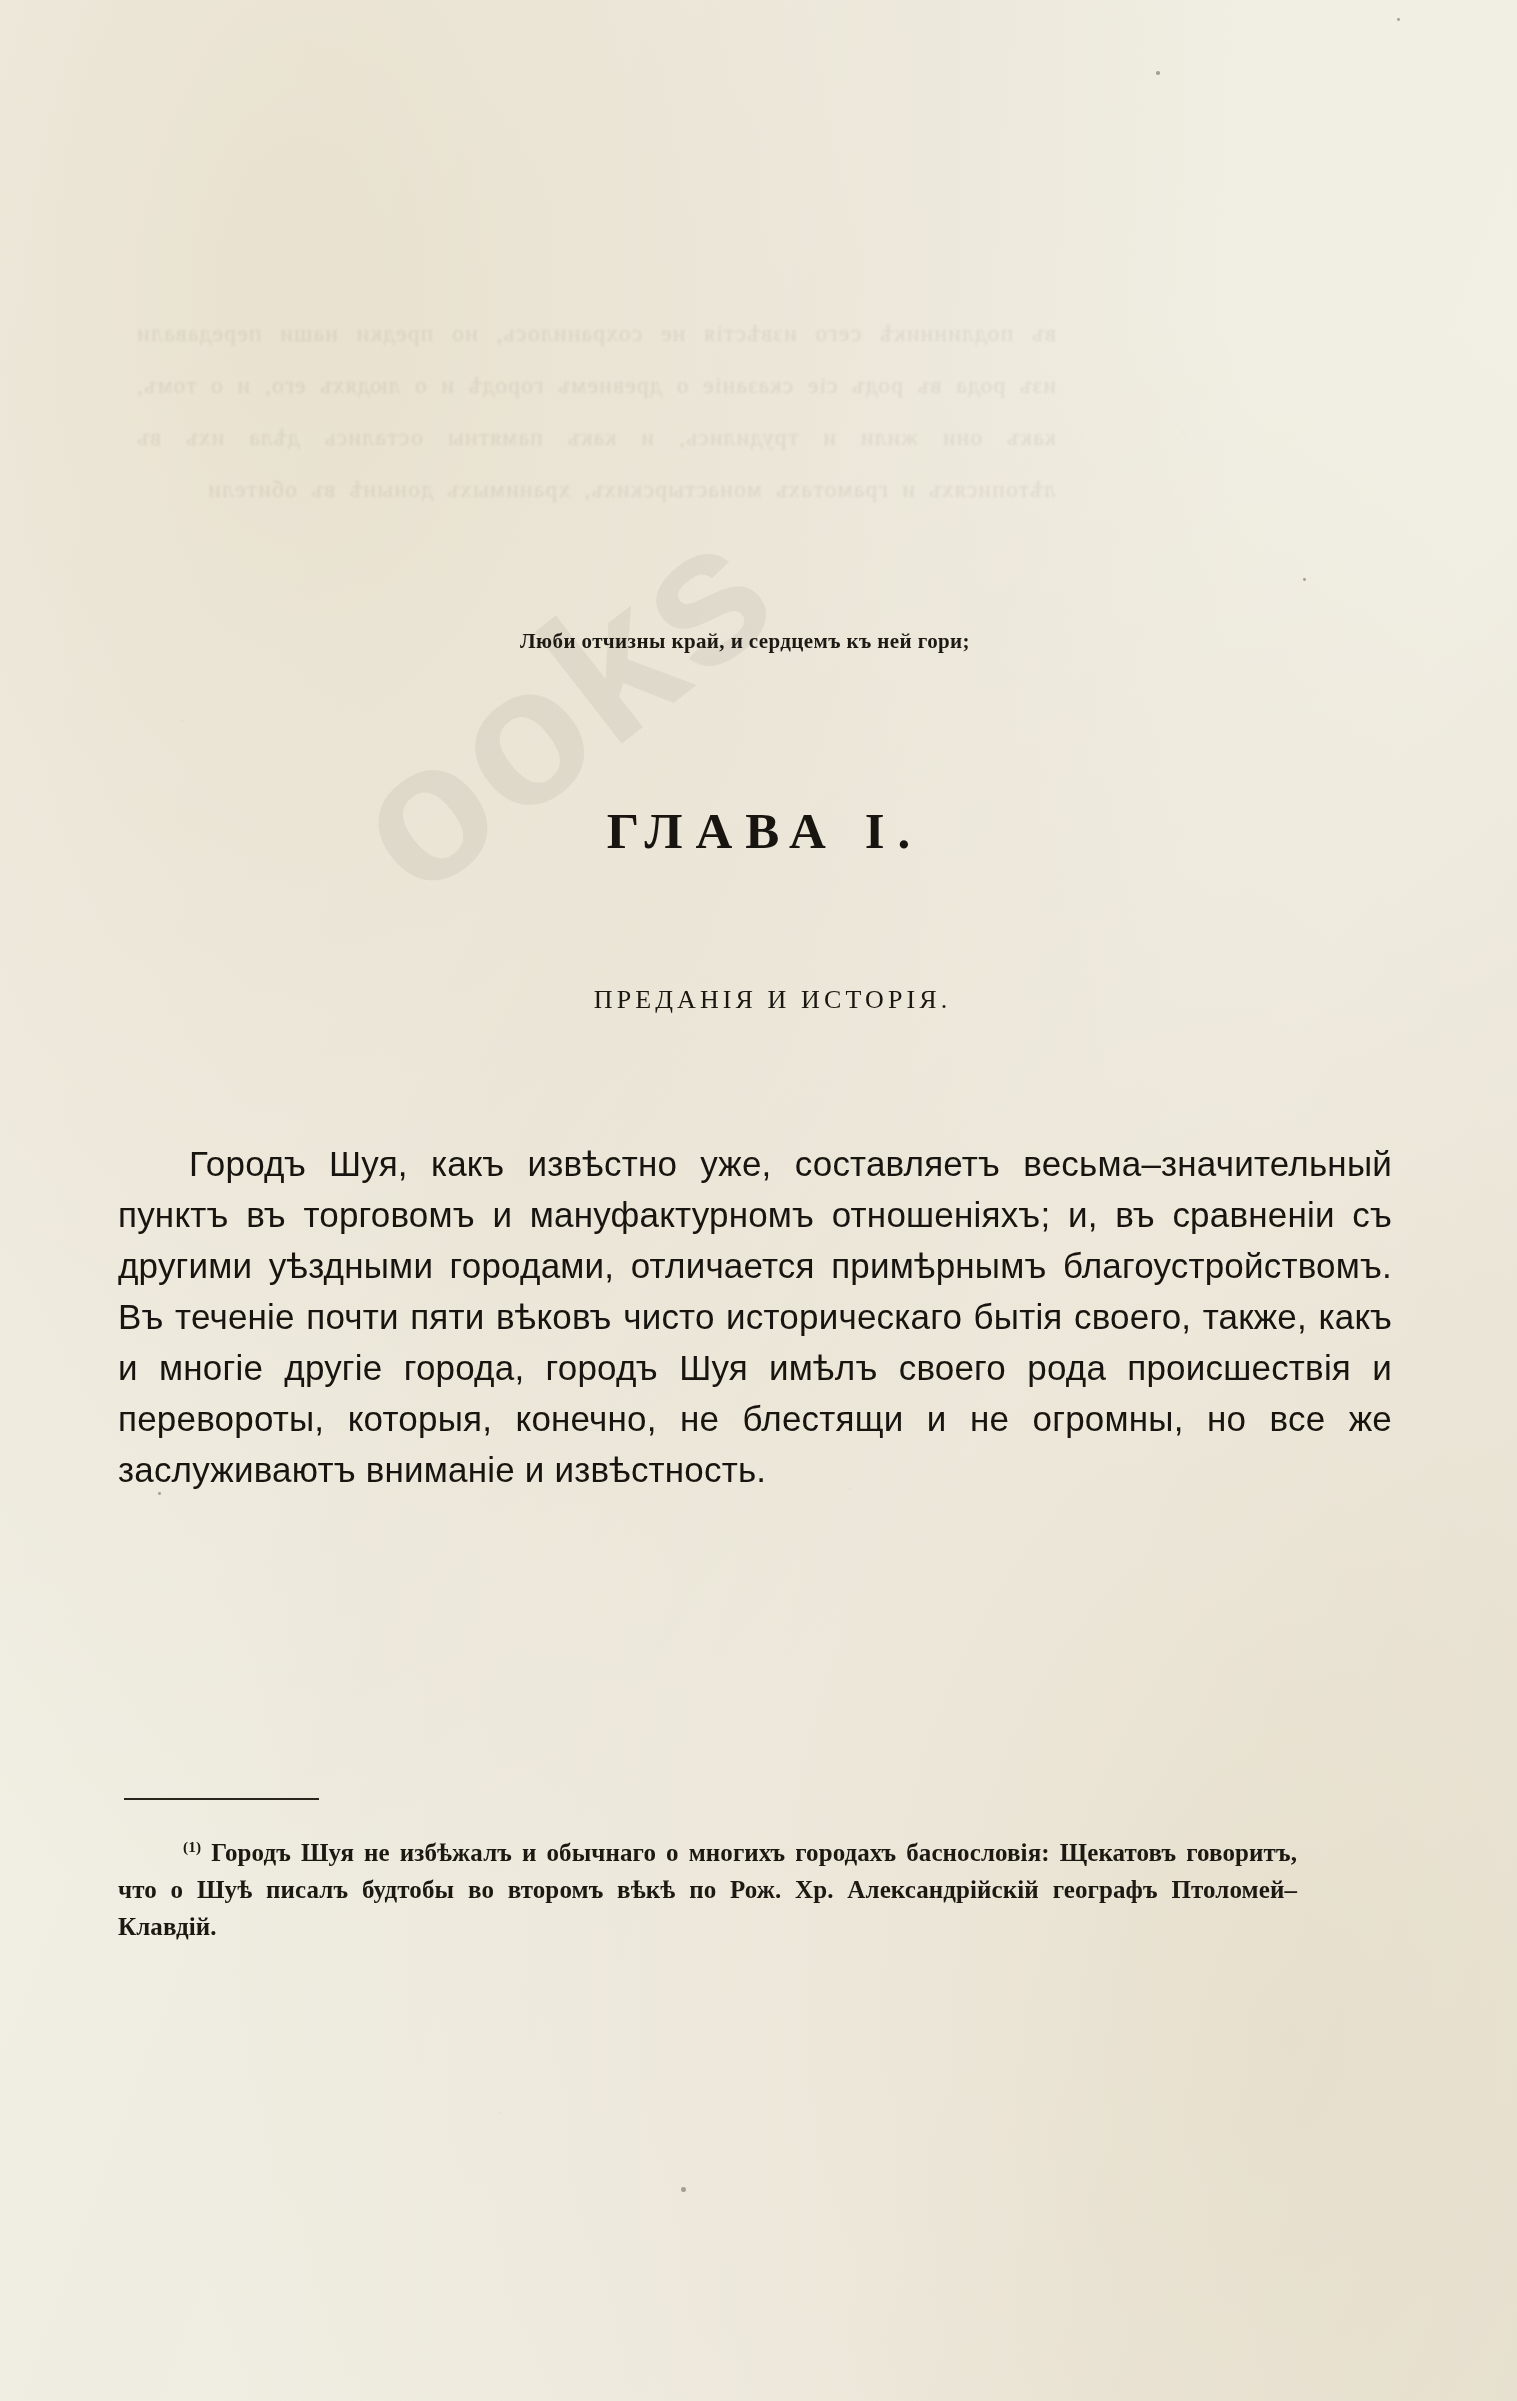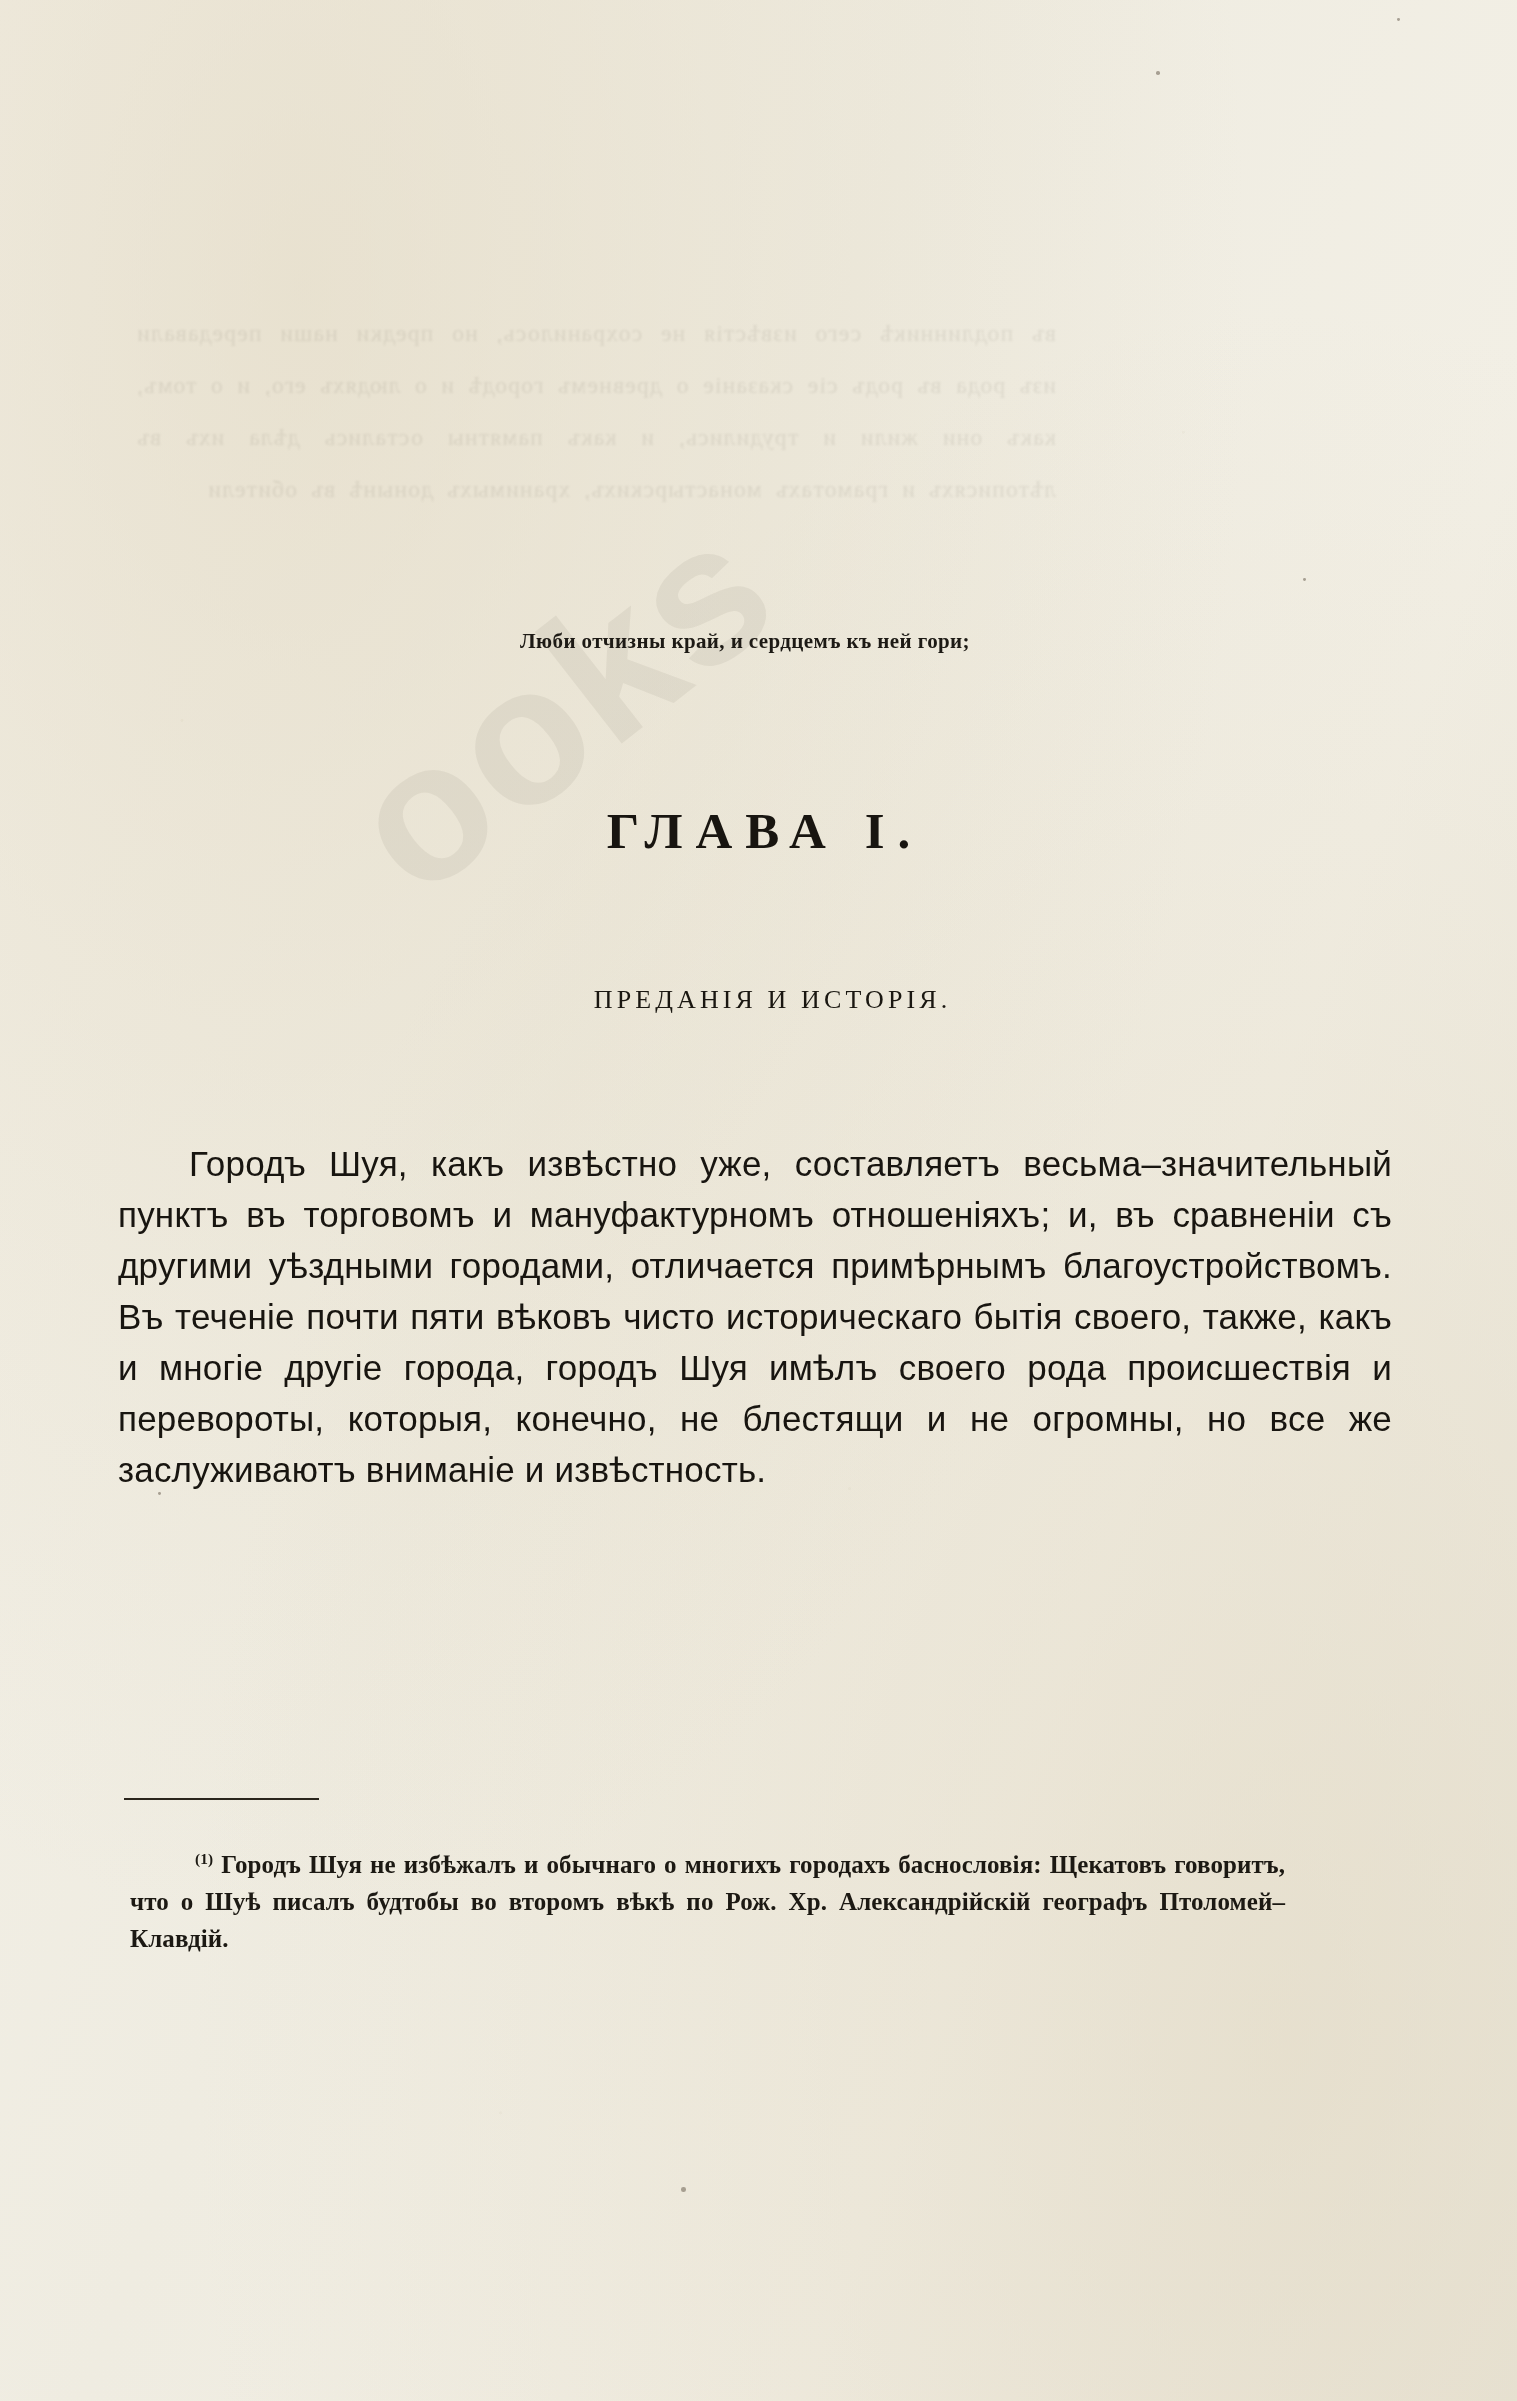--- a/index.html
+++ b/index.html
@@ -165,21 +165,21 @@
     width: 1179px;
     color: #1c1913;
     font-family: "Liberation Serif", serif;
     font-weight: 700;
     font-size: 25px;
     line-height: 37px;
     text-align: justify;
     text-align-last: left;
     letter-spacing: 0.1px;
   }
-  .footnote p { margin: 12px; text-indent: 65px; }
+  .footnote p { margin: 0; text-indent: 65px; }
   .footnote .sup {
     font-size: 15.3px;
     vertical-align: super;
   }
 
   
   .speck {
     position: absolute;
     background: #6b6052;
     border-radius: 50%;

